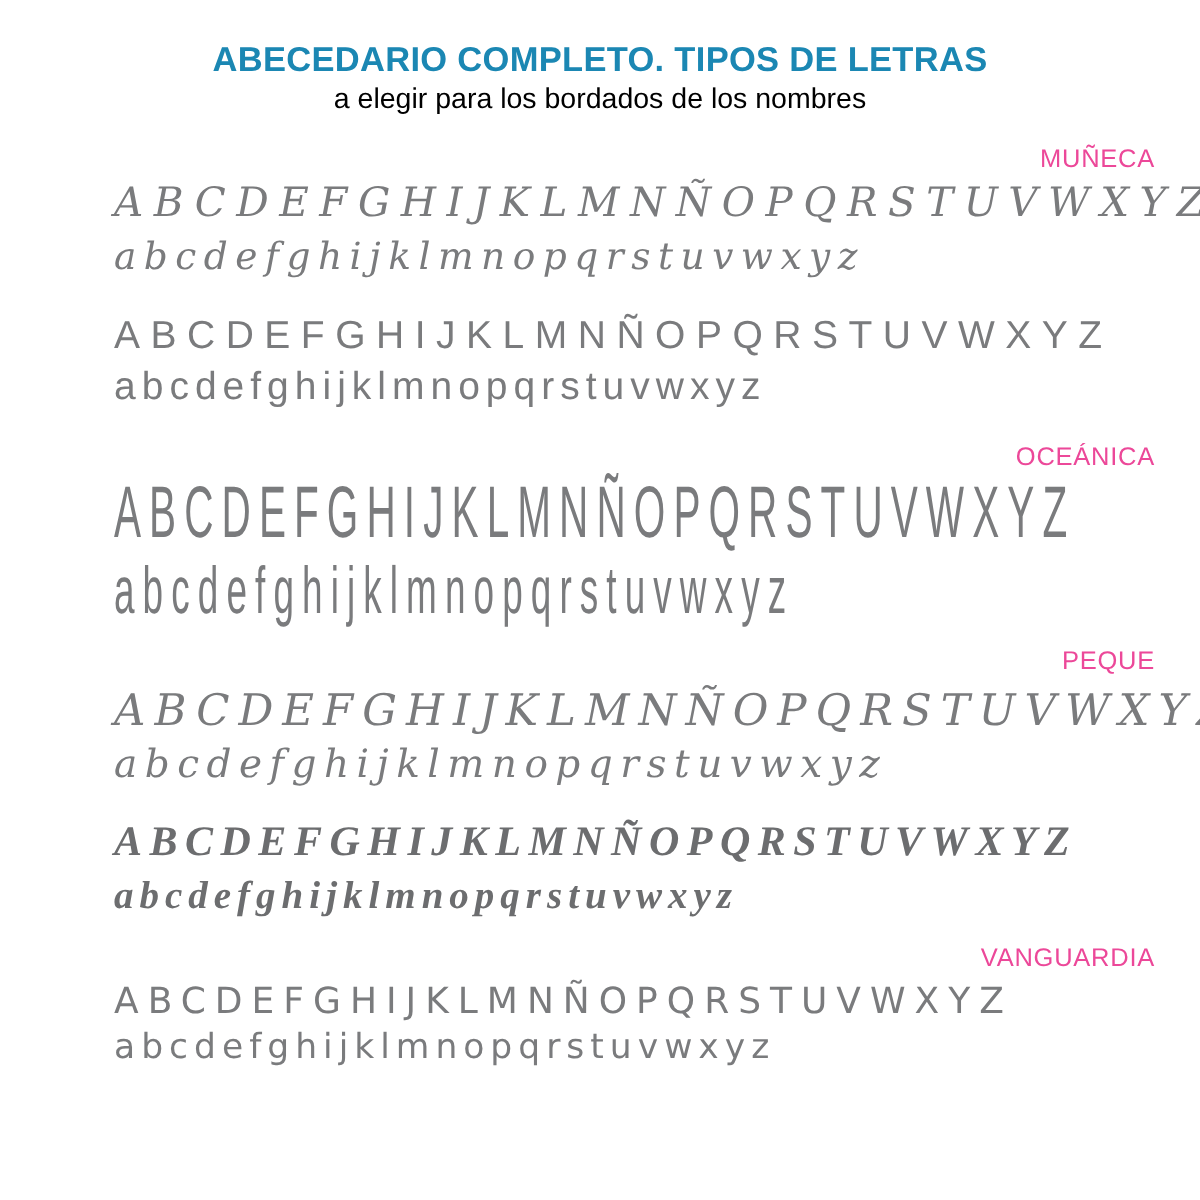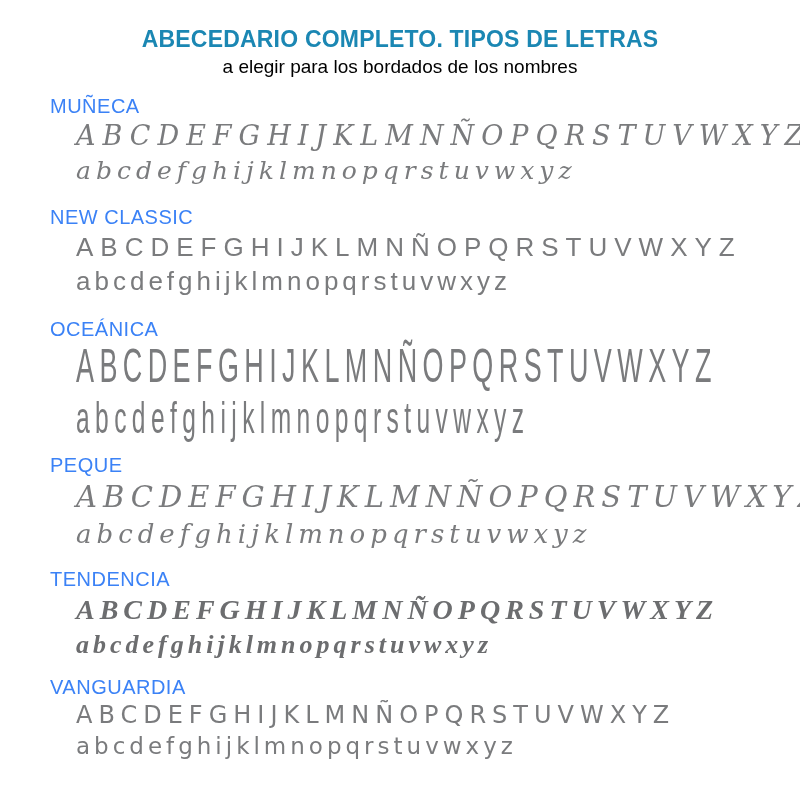--- a/index.html
+++ b/index.html
@@ -28,24 +28,25 @@
     line-height: 30px;
     letter-spacing: 0.2px;
   }
   .subtitle {
     color: #000000;
     font-size: 19px;
     line-height: 26px;
   }
   .font-section { margin-top: 14px; }
   .font-label {
-    color: #3b82f6;
-    font-size: 20px;
+    color: #ec4899;
+    font-size: 17px;
     line-height: 24px;
     letter-spacing: 0.5px;
+    text-align: right;
   }
   .alpha {
     white-space: nowrap;
     color: #7a7b7d;
     margin-left: 26px;
   }
   
   .muneca .upper { font-family: "DejaVu Serif", serif; font-style: italic; font-size: 27px; letter-spacing: 7px; line-height: 36px; }
   .muneca .lower { font-family: "DejaVu Serif", serif; font-style: italic; font-size: 25px; letter-spacing: 5px; line-height: 33px; }
   
@@ -86,39 +87,37 @@
     <div class="subtitle">a elegir para los bordados de los nombres</div>
   </div>
 
   <section class="font-section muneca">
     <div class="font-label">MUÑECA</div>
     <div class="alpha upper">ABCDEFGHIJKLMNÑOPQRSTUVWXYZ</div>
     <div class="alpha lower">abcdefghijklmnopqrstuvwxyz</div>
   </section>
 
   <section class="font-section newclassic">
-    <div class="font-label">NEW CLASSIC</div>
     <div class="alpha upper">ABCDEFGHIJKLMNÑOPQRSTUVWXYZ</div>
     <div class="alpha lower">abcdefghijklmnopqrstuvwxyz</div>
   </section>
 
   <section class="font-section oceanica">
     <div class="font-label">OCEÁNICA</div>
     <div class="alpha upper"><span>ABCDEFGHIJKLMNÑOPQRSTUVWXYZ</span></div>
     <div class="alpha lower"><span>abcdefghijklmnopqrstuvwxyz</span></div>
   </section>
 
   <section class="font-section peque">
     <div class="font-label">PEQUE</div>
     <div class="alpha upper">ABCDEFGHIJKLMNÑOPQRSTUVWXYZ</div>
     <div class="alpha lower">abcdefghijklmnopqrstuvwxyz</div>
   </section>
 
   <section class="font-section tendencia">
-    <div class="font-label">TENDENCIA</div>
     <div class="alpha upper">ABCDEFGHIJKLMNÑOPQRSTUVWXYZ</div>
     <div class="alpha lower">abcdefghijklmnopqrstuvwxyz</div>
   </section>
 
   <section class="font-section vanguardia">
     <div class="font-label">VANGUARDIA</div>
     <div class="alpha upper">ABCDEFGHIJKLMNÑOPQRSTUVWXYZ</div>
     <div class="alpha lower">abcdefghijklmnopqrstuvwxyz</div>
   </section>
 

